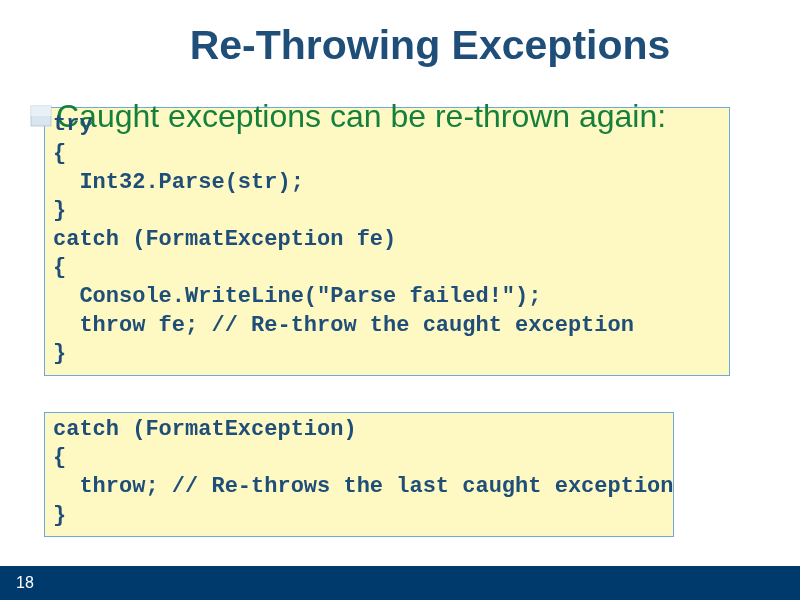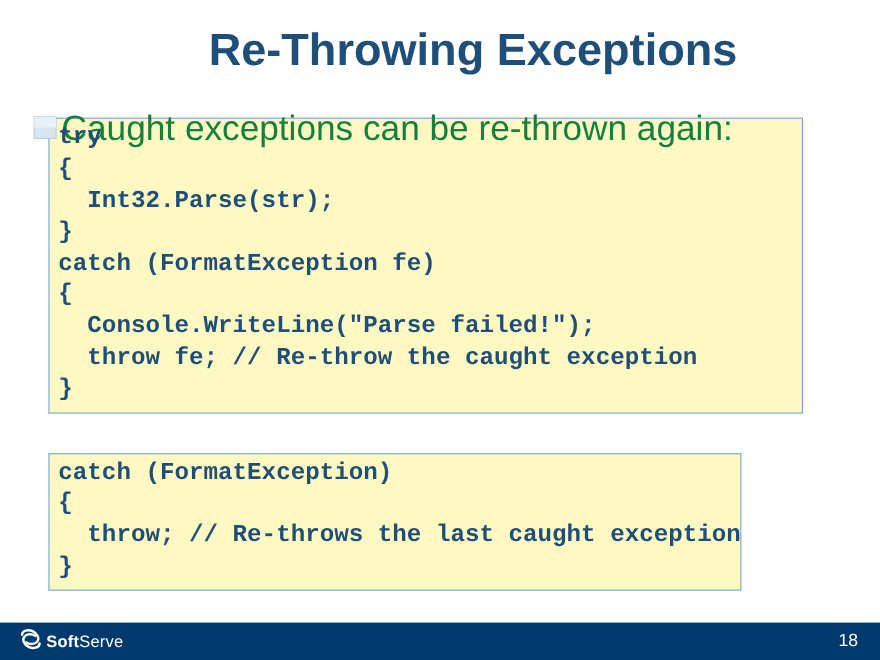--- a/index.html
+++ b/index.html
@@ -121,23 +121,14 @@
 </div>
 
 <div class="code-box code-box-2">
   <pre>catch (FormatException)
 {
   throw; // Re-throws the last caught exception
 }</pre>
 </div>
 
 <div class="footer">
-  <div class="footer-brand">
-    <span>
-      <svg viewBox="0 0 24 24">
-        <path d="M4 8 C4 4, 10 3, 14 5 C18 7, 20 11, 18 14 C16 17, 11 17, 8 15" fill="none" stroke="#ffffff" stroke-width="2.2" stroke-linecap="round"></path>
-        <path d="M20 16 C20 20, 14 21, 10 19 C6 17, 4 13, 6 10 C8 7, 13 7, 16 9" fill="none" stroke="#ffffff" stroke-width="2.2" stroke-linecap="round"></path>
-      </svg>
-    </span>
-    <span class="brand-text"><span>Soft</span><span class="light">Serve</span></span>
-  </div>
   <div class="page-num">18</div>
 </div>
 
 </body></html>

